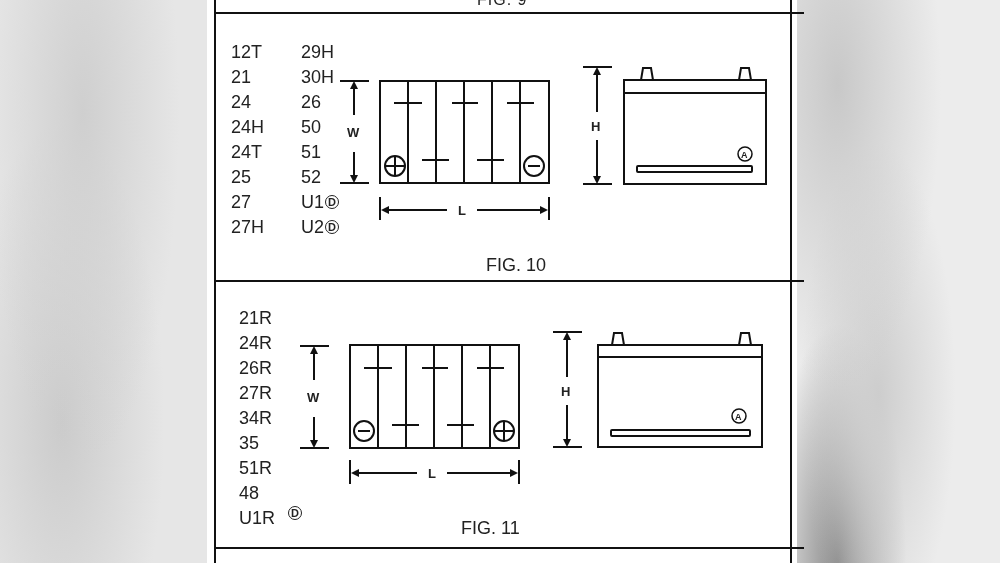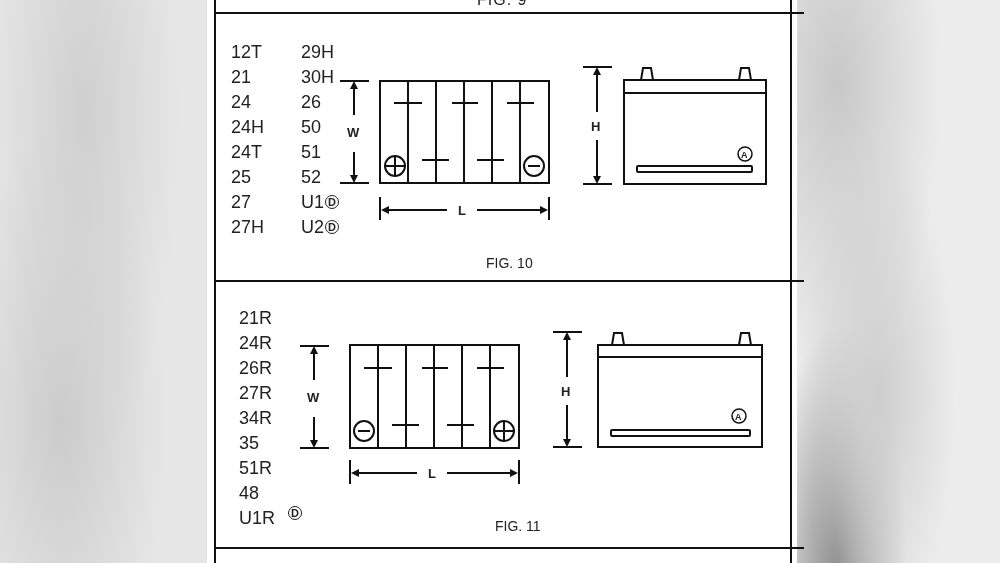--- a/index.html
+++ b/index.html
@@ -16,21 +16,21 @@
     background: radial-gradient(ellipse at 20% 15%, #c8c8c8 0%, rgba(230,230,230,0) 45%),
                 radial-gradient(ellipse at 40% 70%, #cdcdcd 0%, rgba(230,230,230,0) 45%),
                 radial-gradient(ellipse at 20% 100%, #8a8a8a 0%, rgba(230,230,230,0) 30%),
                 #ececec; }
   .page { position:absolute; left:207px; top:0; width:590px; height:563px; background:#ffffff; }
   .panel { position:absolute; left:7px; width:574px; border-left:2px solid #111; border-right:2px solid #111; }
   .hline { position:absolute; left:7px; width:590px; height:2px; background:#111; }
   .model-list { position:absolute; color:#222; font-size:18px; line-height:25px; }
   .model-list .row { display:flex; height:25px;gap:12px; }
   .model-list .c1 { width:58px; }
-  .fig-label { position:absolute; font-size:14px; color:#222; }
+  .fig-label { position:absolute; font-size:18px; color:#222; }
   .top-label { position:absolute; left:270px; top:-9px; font-size:16px; color:#222; letter-spacing:1px; }
   svg text { font-family:"Liberation Sans", sans-serif; }
   .circ { display:inline-block; font-size:11px; border:1px solid #222; border-radius:50%; width:12px; height:12px; line-height:12px; text-align:center; vertical-align:2px; margin-left:1px; font-weight:bold; }
 </style>
 </head>
 <body>
 
 <div class="bg-blur-l"></div>
 <div class="bg-blur-r"></div>
 
@@ -225,15 +225,15 @@
         <circle cx="189" cy="91" r="7" stroke-width="1.5"></circle>
       </g>
       <g fill="#111">
         <polygon points="17,7 13,15 21,15"></polygon>
         <polygon points="17,122 13,114 21,114"></polygon>
       </g>
       <text x="11" y="71" font-size="13" font-weight="bold" fill="#222">H</text>
       <text x="185" y="95" font-size="9" font-weight="bold" fill="#222">A</text>
     </svg>
 
-    <div class="fig-label" style="left:288px; top:518px;">FIG. 11</div>
+    <div class="fig-label" style="left:254px; top:518px;">FIG. 11</div>
   </section>
 </div>
 
 </body></html>

